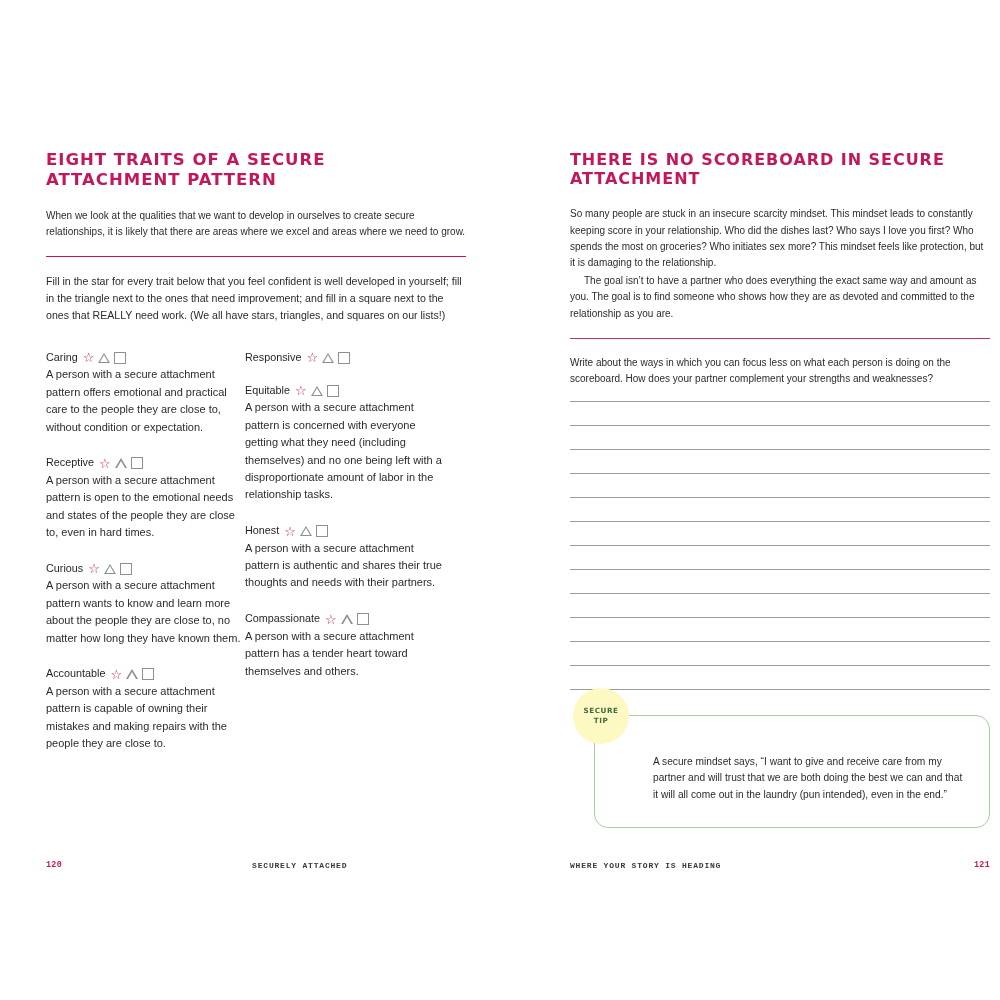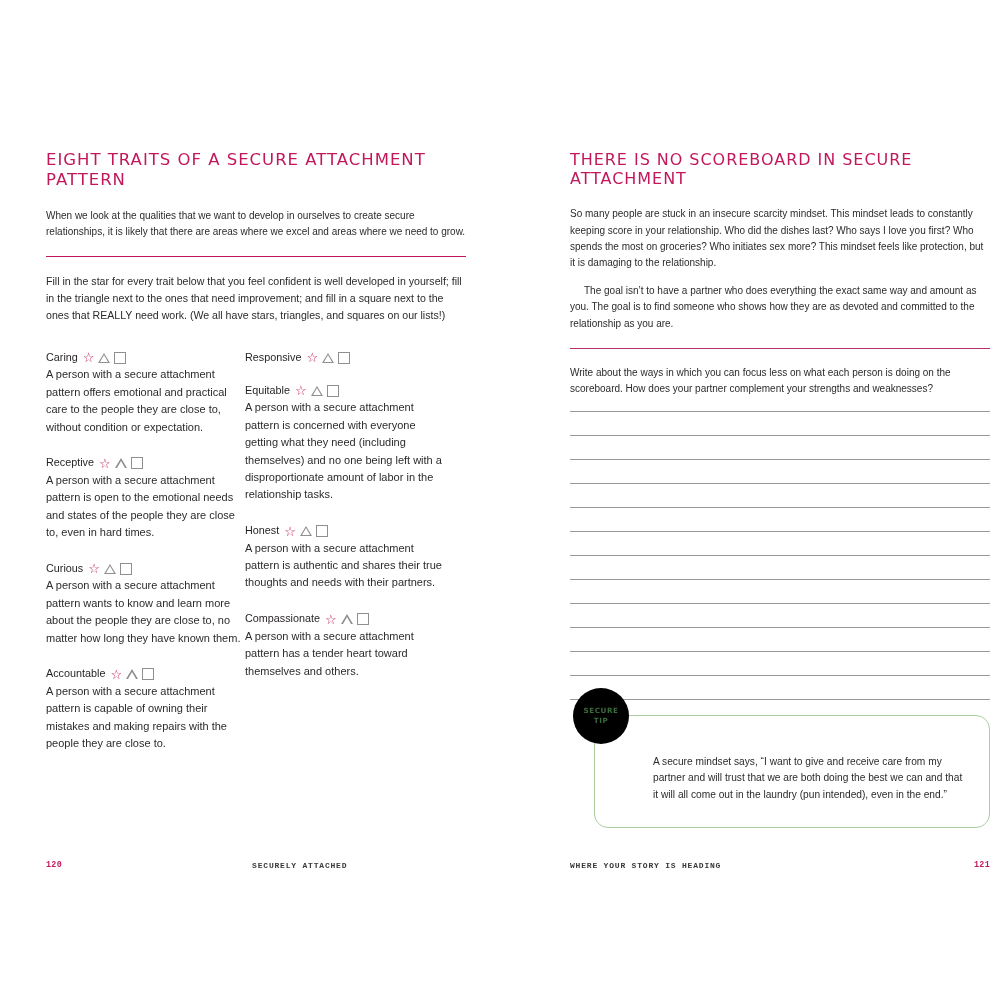--- a/index.html
+++ b/index.html
@@ -25,36 +25,36 @@
     top: 150px;
     width: 420px;
     height: 720px;
   }
   .page-left { left: 46px; }
   .page-right { left: 570px; }
 
   h1.section-title {
     font-family: "DejaVu Sans", sans-serif;
     font-size: 16.5px;
-    font-weight: normal;
+    font-weight: bold;
     letter-spacing: 0.06em;
     color: #c2185b;
     margin: 0 0 18px 0;
     text-transform: uppercase;
     line-height: 1.2;
   }
   .page-right h1.section-title { font-size: 16px; }
 
   p.body {
     font-size: 10px;
     line-height: 1.62;
     margin: 0 0 0 0;
     color: #2b2b2b;
   }
-  p.body + p.body { margin-top: 12px; }
+  p.body + p.body { margin-top: 2px; }
   .indent { text-indent: 14px; }
 
   .rule {
     height: 1px;
     background: #c2185b;
     margin: 16px 0 16px 0;
     width: 100%;
   }
   .rule.thin { background: #b8306b; }
 
@@ -155,21 +155,21 @@
     line-height: 1.6;
     margin: 12px;
     color: #2b2b2b;
   }
   .tipcircle {
     position: absolute;
     left: -22px;
     top: -28px;
     width: 56px; height: 56px;
     border-radius: 50%;
-    background: #000000;
+    background: #fef9c3;
     display: flex;
     flex-direction: column;
     align-items: center;
     justify-content: center;
     color: #3c6b3c;
     font-size: 7.2px;
     font-weight: bold;
     letter-spacing: 0.08em;
     line-height: 1.35;
     text-align: center;

